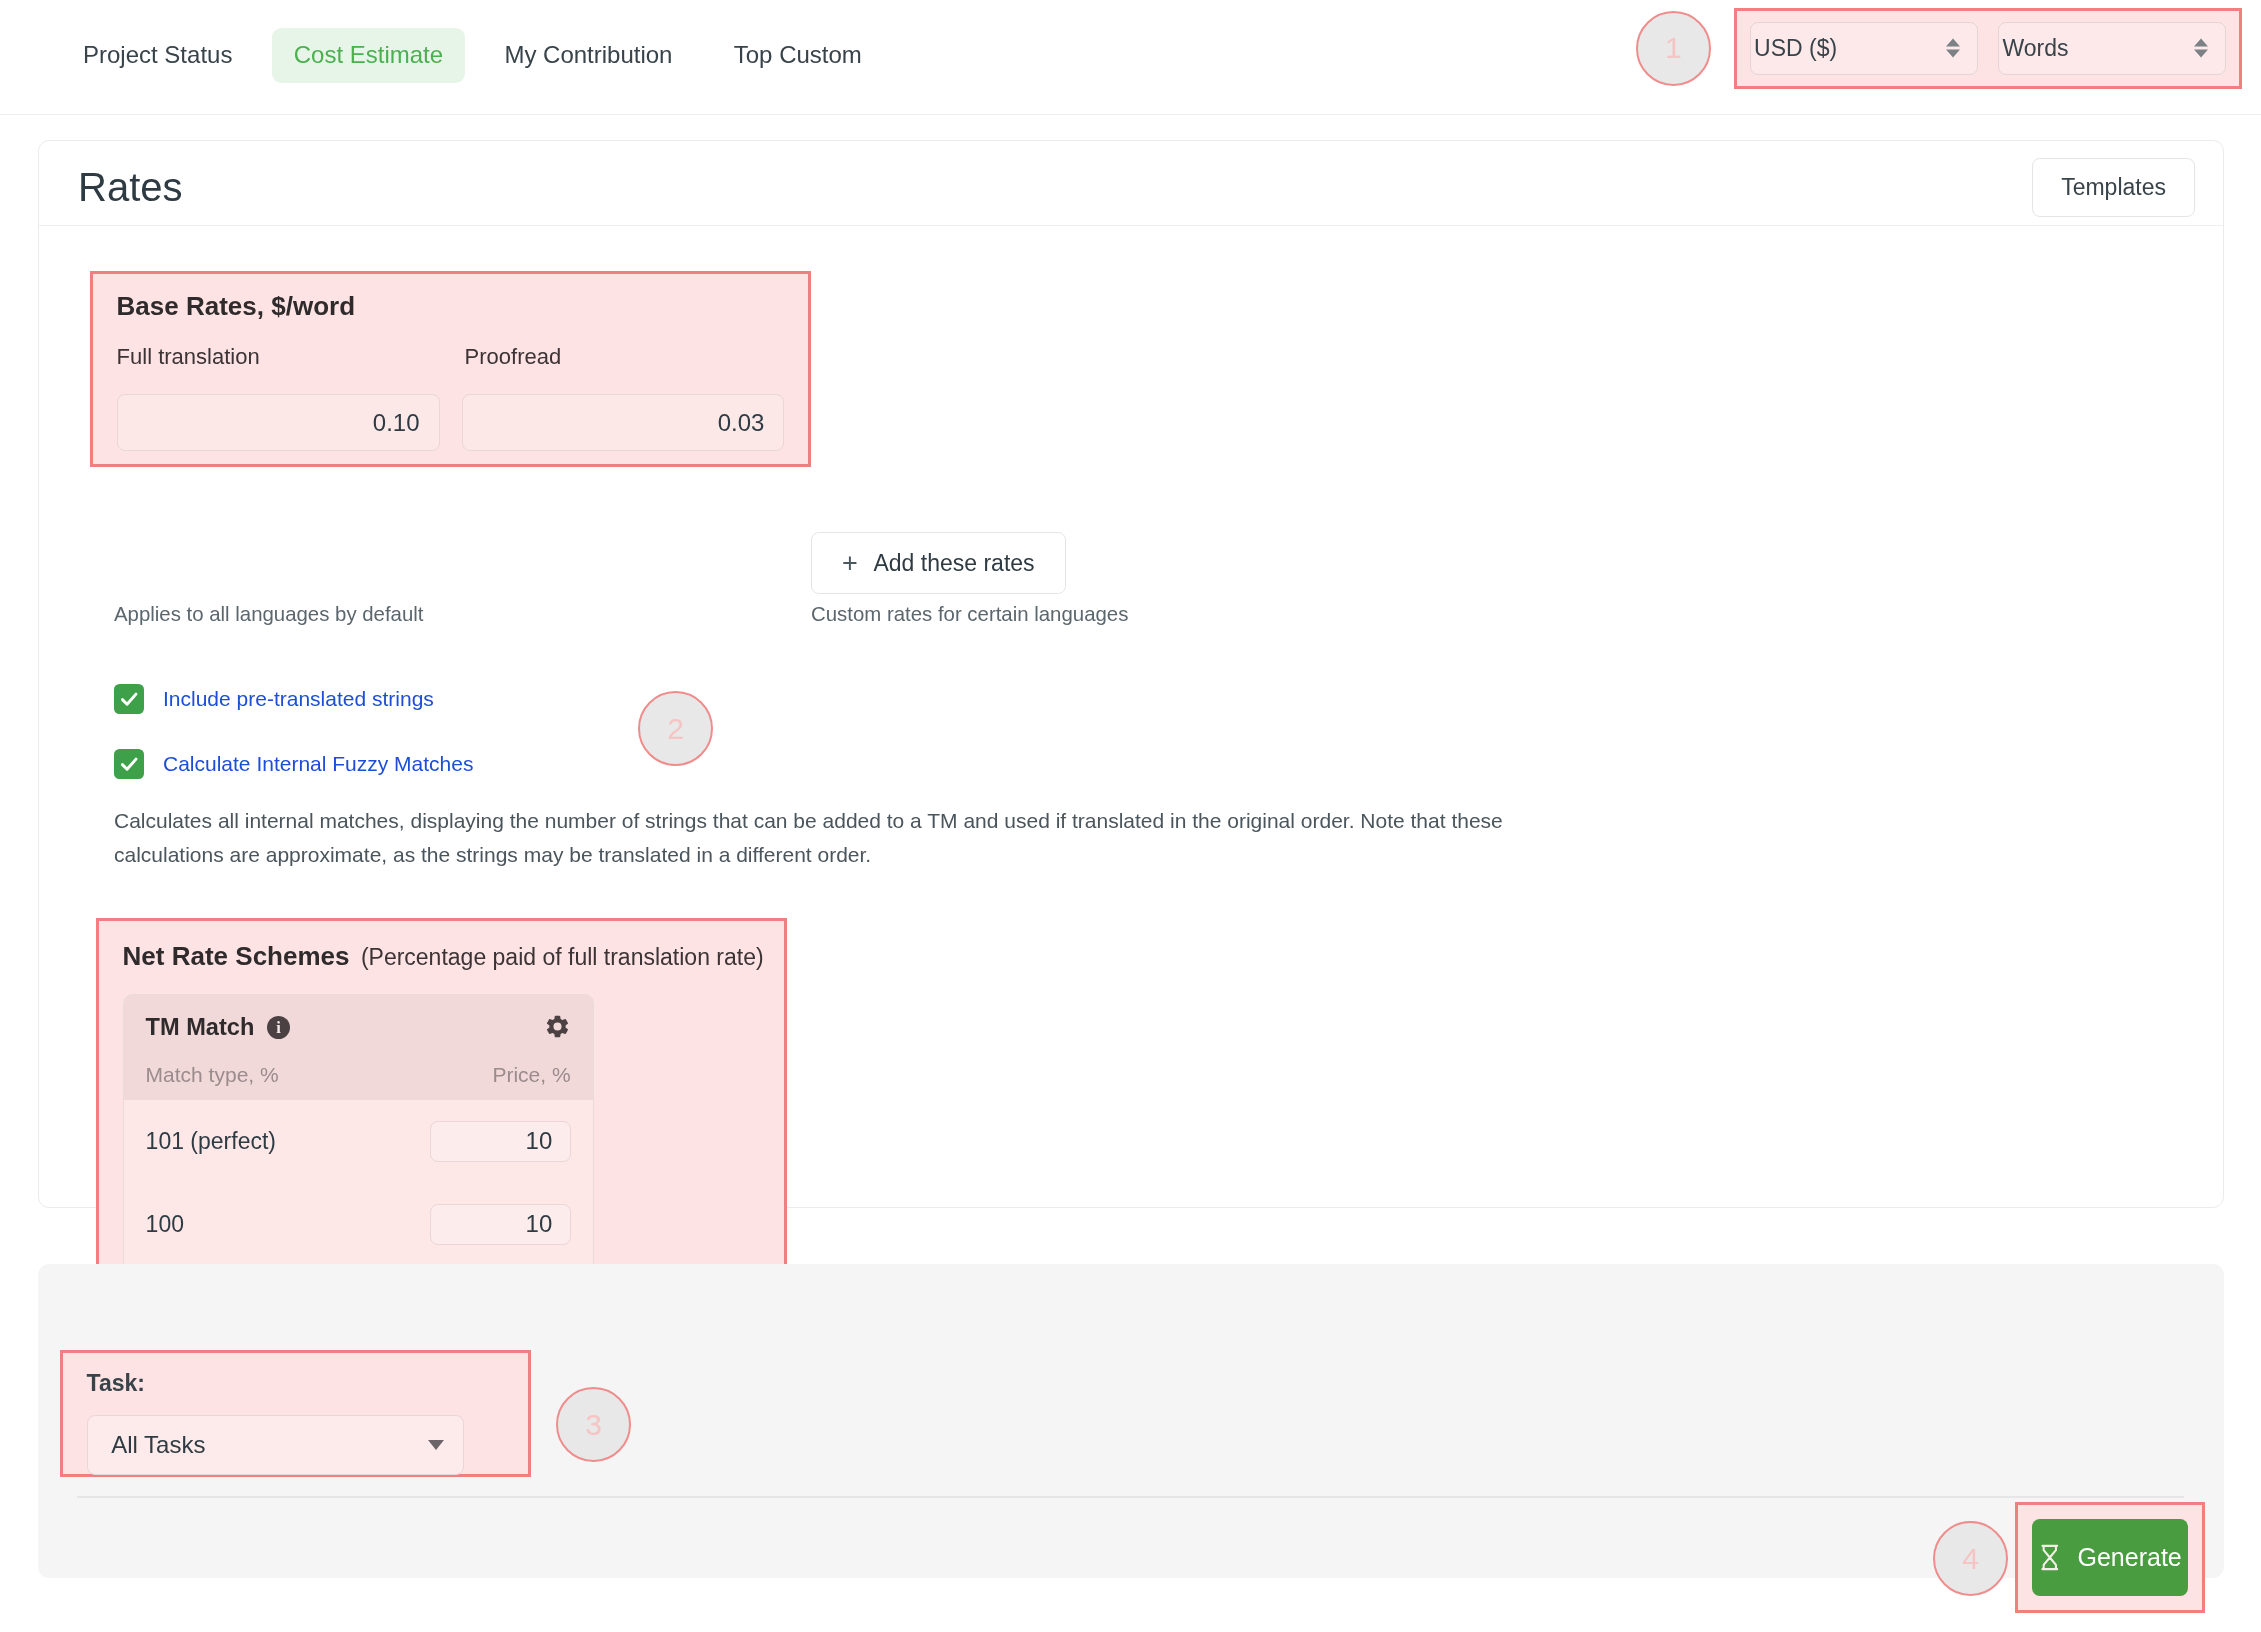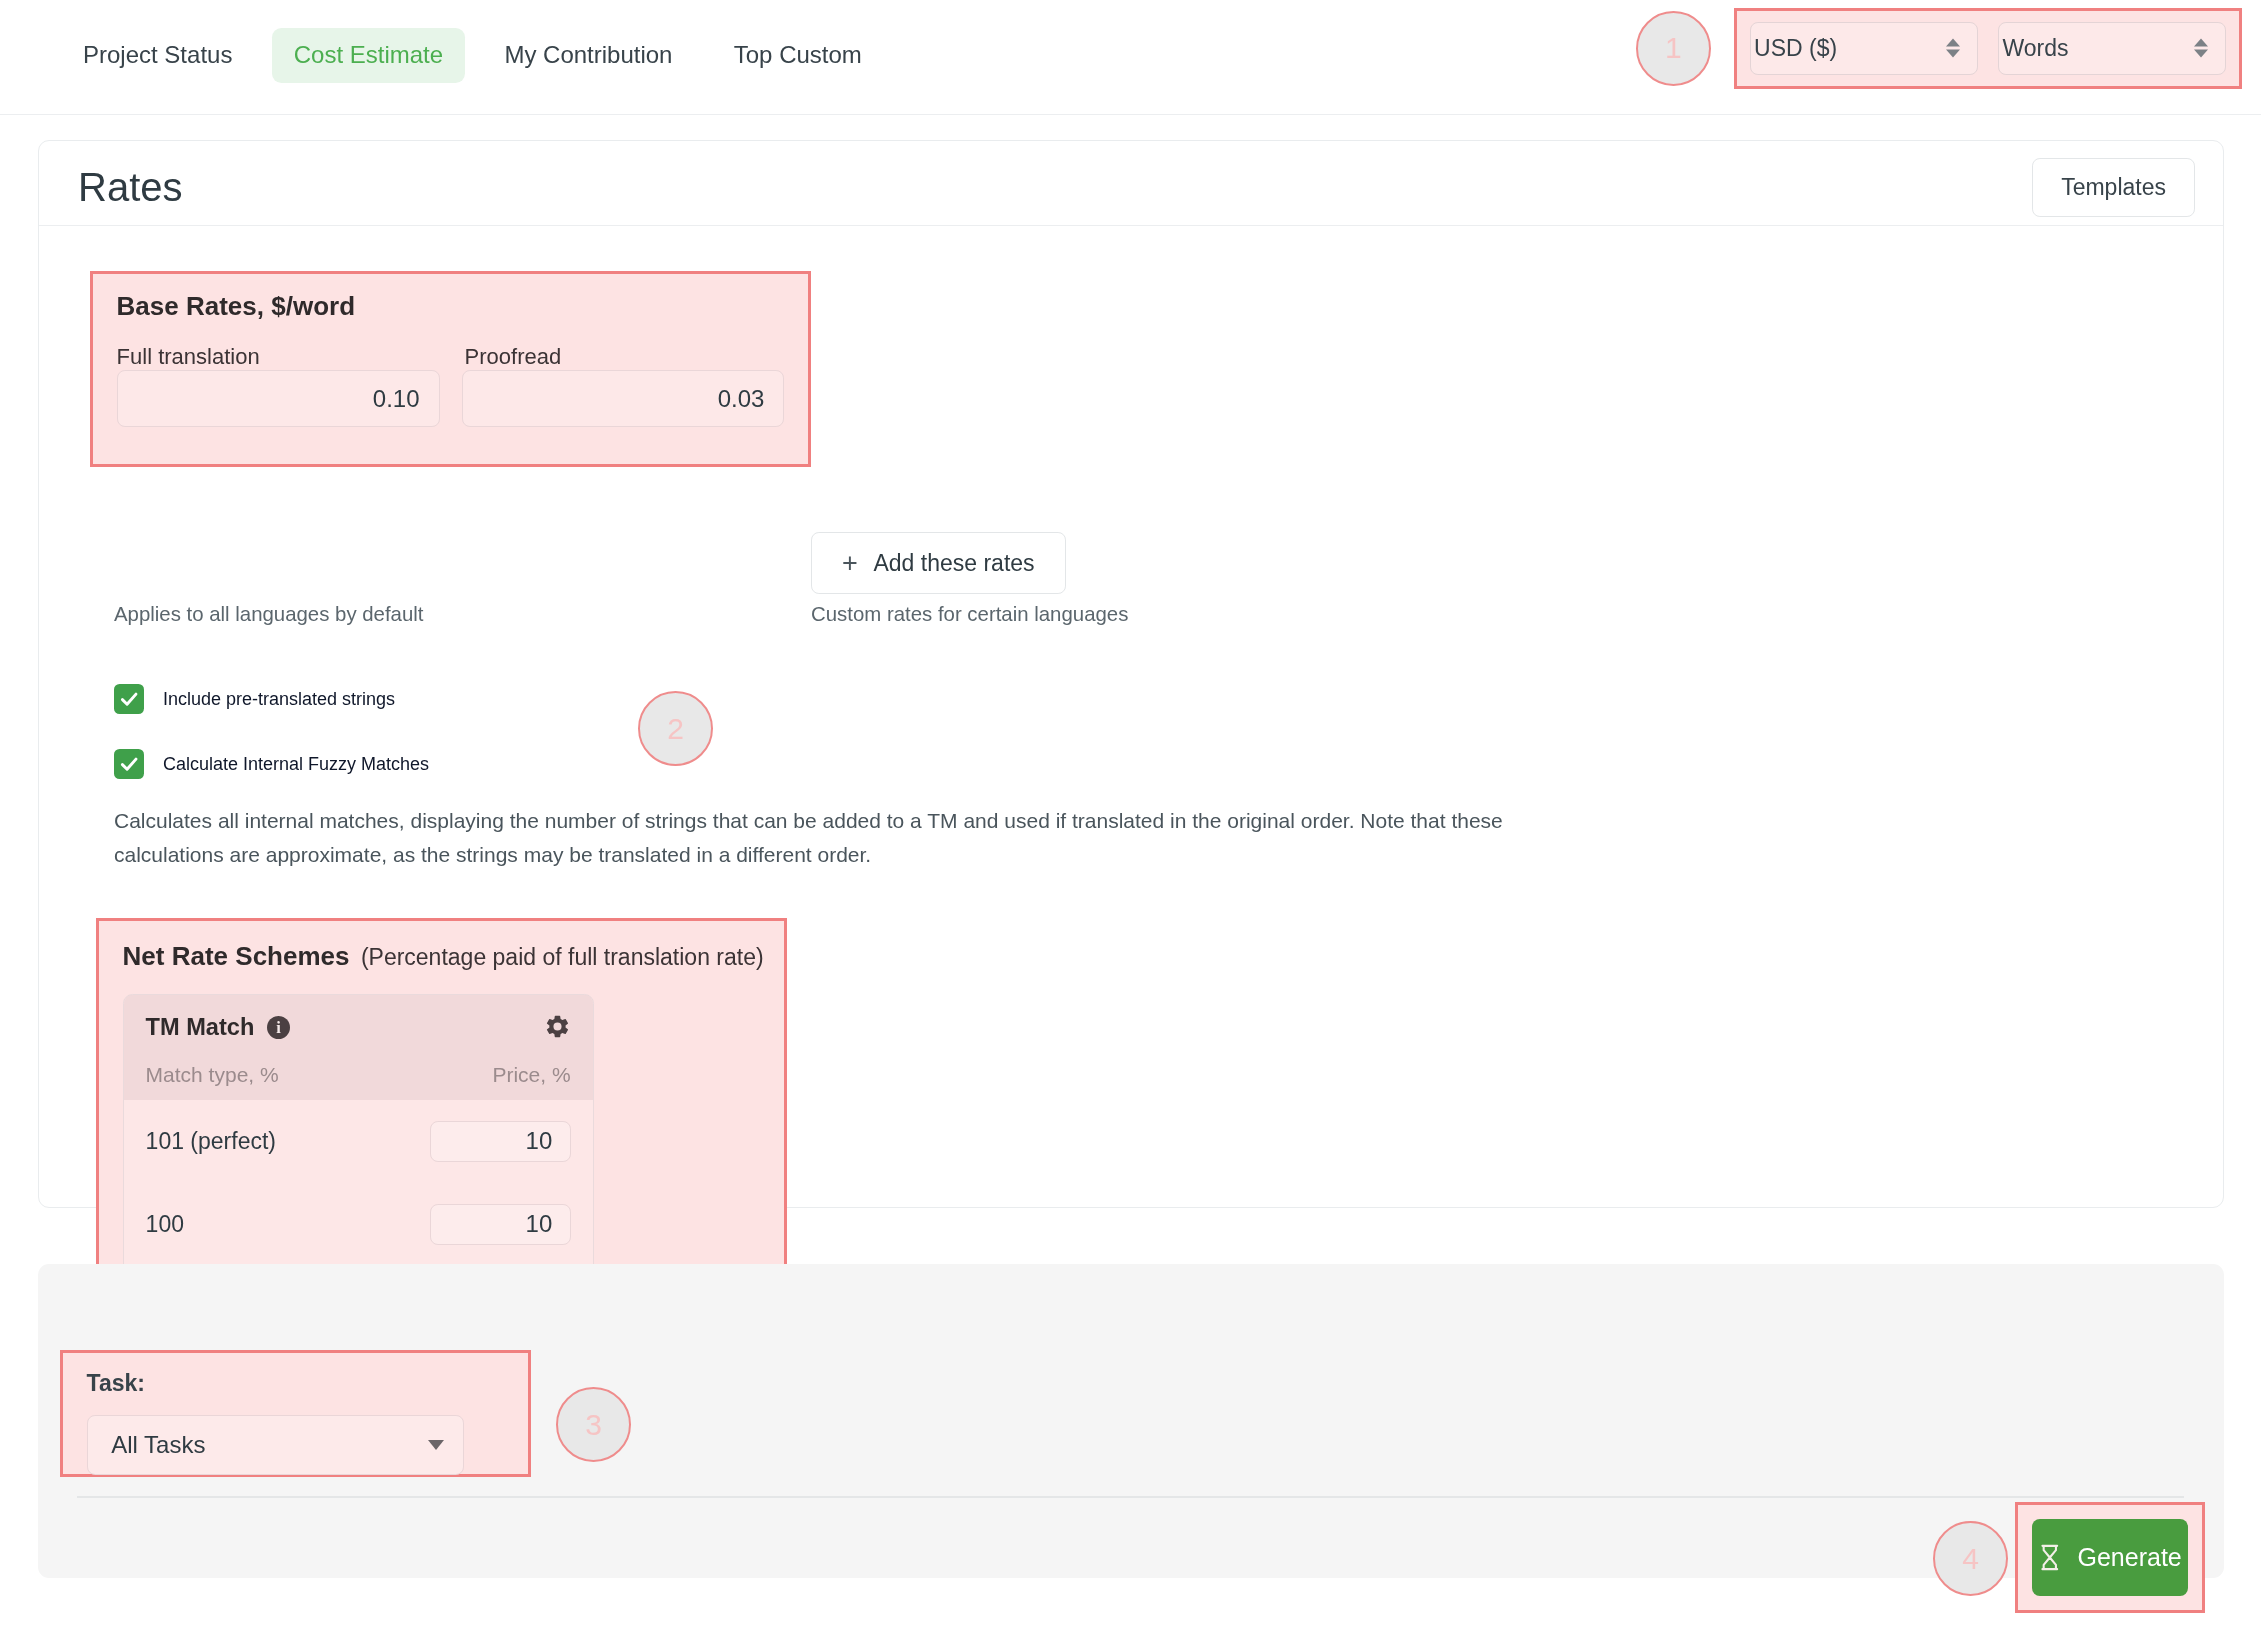--- a/index.html
+++ b/index.html
@@ -114,21 +114,21 @@
   
   .base-hl {
     position: absolute; left: 51px; top: 130px;
     width: 721px; height: 196px;
     padding: 17.3px 23.6px 0 23.6px;
   }
   .base-title { font-size: 26px; font-weight: bold; color: #2f2a2b; }
   .base-labels { display: flex; margin-top: 22px; }
   .base-label { font-size: 22px; color: #3b3335; }
   .base-label.l1 { width: 348px; }
-  .base-inputs { display: flex; gap: 22px; margin-top: 0; }
+  .base-inputs { display: flex; gap: 22px; margin-top: 24px; }
   .num-input {
     width: 326px; height: 57px;
     border: 1.6px solid #ead6d8;
     border-radius: 7.9px;
     background: rgba(255,255,255,0.20);
     display: flex; align-items: center; justify-content: flex-end;
     padding-right: 19px;
     font-size: 24px; color: #2f3b42;
     cursor: text;
   }
@@ -155,21 +155,21 @@
   
   .checks { position: absolute; left: 75px; top: 543px; }
   .checkrow { display: flex; align-items: center; margin-bottom: 35px; cursor: pointer; }
   .cb {
     width: 30px; height: 30px; border-radius: 5.5px;
     background: #3fa04a;
     display: flex; align-items: center; justify-content: center;
     margin-right: 19px; flex: none;
   }
   .cb svg { width: 20.4px; height: 20.4px; }
-  .cb-label { font-size: 18px; color: #0f172a; }
+  .cb-label { font-size: 21px; color: #1d4ed8; }
 
   .marker-2 {
     position: absolute; left: 599px; top: 550px;
     width: 75px; height: 75px;
   }
 
   .desc {
     position: absolute; left: 75px; top: 663px;
     width: 1437px;
     font-size: 21px; line-height: 1.62; color: #4a555c;

